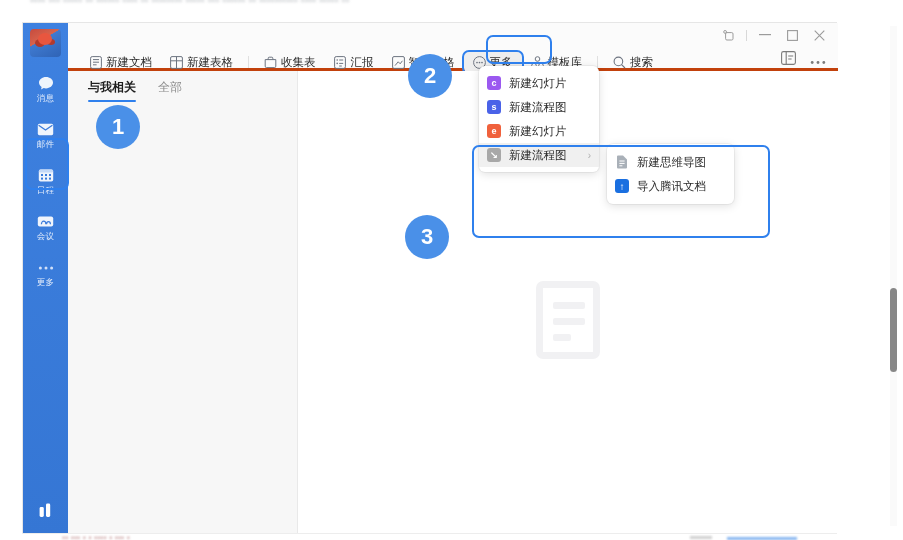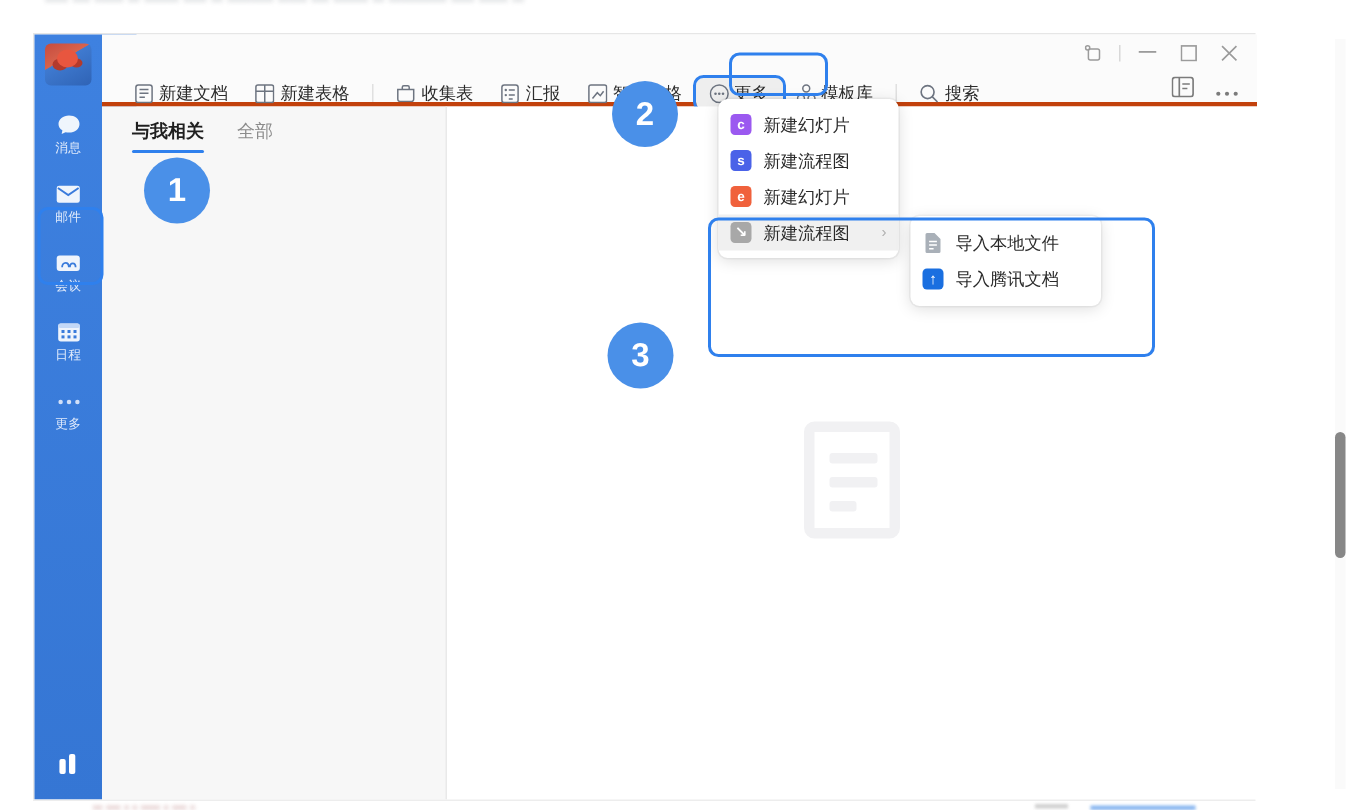--- a/index.html
+++ b/index.html
@@ -258,49 +258,49 @@
         <div class="rail-item">
           <div class="ri-icon">
             <svg width="17" height="13" viewBox="0 0 17 13">
                 <rect x="0.8" y="0.8" width="15.4" height="11.4" rx="1.6" fill="#ffffff"></rect>
                 <path d="M1.6 2.3 8.5 7l6.9-4.7" stroke="#3a7bdc" stroke-width="1.3" fill="none"></path>
               </svg>
           </div>
           <div class="ri-label">邮件</div>
         </div>
 
-
-        <div class="rail-item">
-          <div class="ri-icon">
-            <svg width="17" height="13" viewBox="0 0 17 13">
-                <rect x="0.8" y="1.4" width="15.4" height="10.2" rx="2" fill="#ffffff"></rect>
-                <path d="M4.4 9.2c0-1.8 1-3 2.3-3s2.2 1.2 2.2 3M9.6 9.2c0-1.6.9-2.6 1.9-2.6s1.9 1 1.9 2.6" stroke="#3a7bdc" stroke-width="1.2" fill="none"></path>
-              </svg>
-          </div>
-          <div class="ri-label">会议</div>
-        </div>
 
         <div class="rail-item">
           <div class="ri-icon">
             <svg width="16" height="15" viewBox="0 0 16 15">
                 <rect x="0.8" y="1.6" width="14.4" height="12" rx="1.8" fill="#ffffff"></rect>
                 <rect x="0.8" y="1.6" width="14.4" height="3" rx="1.5" fill="#cfe0fa"></rect>
                 <g fill="#3a7bdc">
                   <rect x="3" y="6" width="2" height="2"></rect>
                   <rect x="7" y="6" width="2" height="2"></rect>
                   <rect x="11" y="6" width="2" height="2"></rect>
                   <rect x="3" y="9.6" width="2" height="2"></rect>
                   <rect x="7" y="9.6" width="2" height="2"></rect>
                   <rect x="11" y="9.6" width="2" height="2"></rect>
                 </g>
               </svg>
           </div>
           <div class="ri-label">日程</div>
         </div>
 
+        <div class="rail-item">
+          <div class="ri-icon">
+            <svg width="17" height="13" viewBox="0 0 17 13">
+                <rect x="0.8" y="1.4" width="15.4" height="10.2" rx="2" fill="#ffffff"></rect>
+                <path d="M4.4 9.2c0-1.8 1-3 2.3-3s2.2 1.2 2.2 3M9.6 9.2c0-1.6.9-2.6 1.9-2.6s1.9 1 1.9 2.6" stroke="#3a7bdc" stroke-width="1.2" fill="none"></path>
+              </svg>
+          </div>
+          <div class="ri-label">会议</div>
+        </div>
+
 
 
         <div class="rail-item">
           <div class="ri-icon">
             <svg width="16" height="6" viewBox="0 0 16 6">
                 <g fill="#dfe9fb">
                   <circle cx="2.4" cy="3" r="1.5"></circle>
                   <circle cx="8" cy="3" r="1.5"></circle>
                   <circle cx="13.6" cy="3" r="1.5"></circle>
                 </g>
@@ -502,21 +502,21 @@
   </div>
 
   <div class="submenu">
     <div class="menu-item">
       <span class="mi-ic" style="background:transparent">
         <svg width="12" height="14" viewBox="0 0 12 14">
             <path d="M1 1.4A1 1 0 0 1 2 .4h5l4 4v8.2a1 1 0 0 1-1 1H2a1 1 0 0 1-1-1z" fill="#a9b0b8"></path>
             <path d="M3.4 6h5.2M3.4 8.4h5.2M3.4 10.8h3" stroke="#ffffff" stroke-width="1"></path>
           </svg>
       </span>
-      <span>导入本地文件</span>
+      <span>新建思维导图</span>
     </div>
     <div class="menu-item">
       <span class="mi-ic" style="background:#1a6fe0;font-size:10px">↑</span>
       <span>导入腾讯文档</span>
     </div>
   </div>
 
   <div class="hl-box" style="left:25px; top:138px; width:40px; height:48px;"></div>
 
   <div class="hl-box" style="left:486px; top:35px; width:62px; height:25px;"></div>

